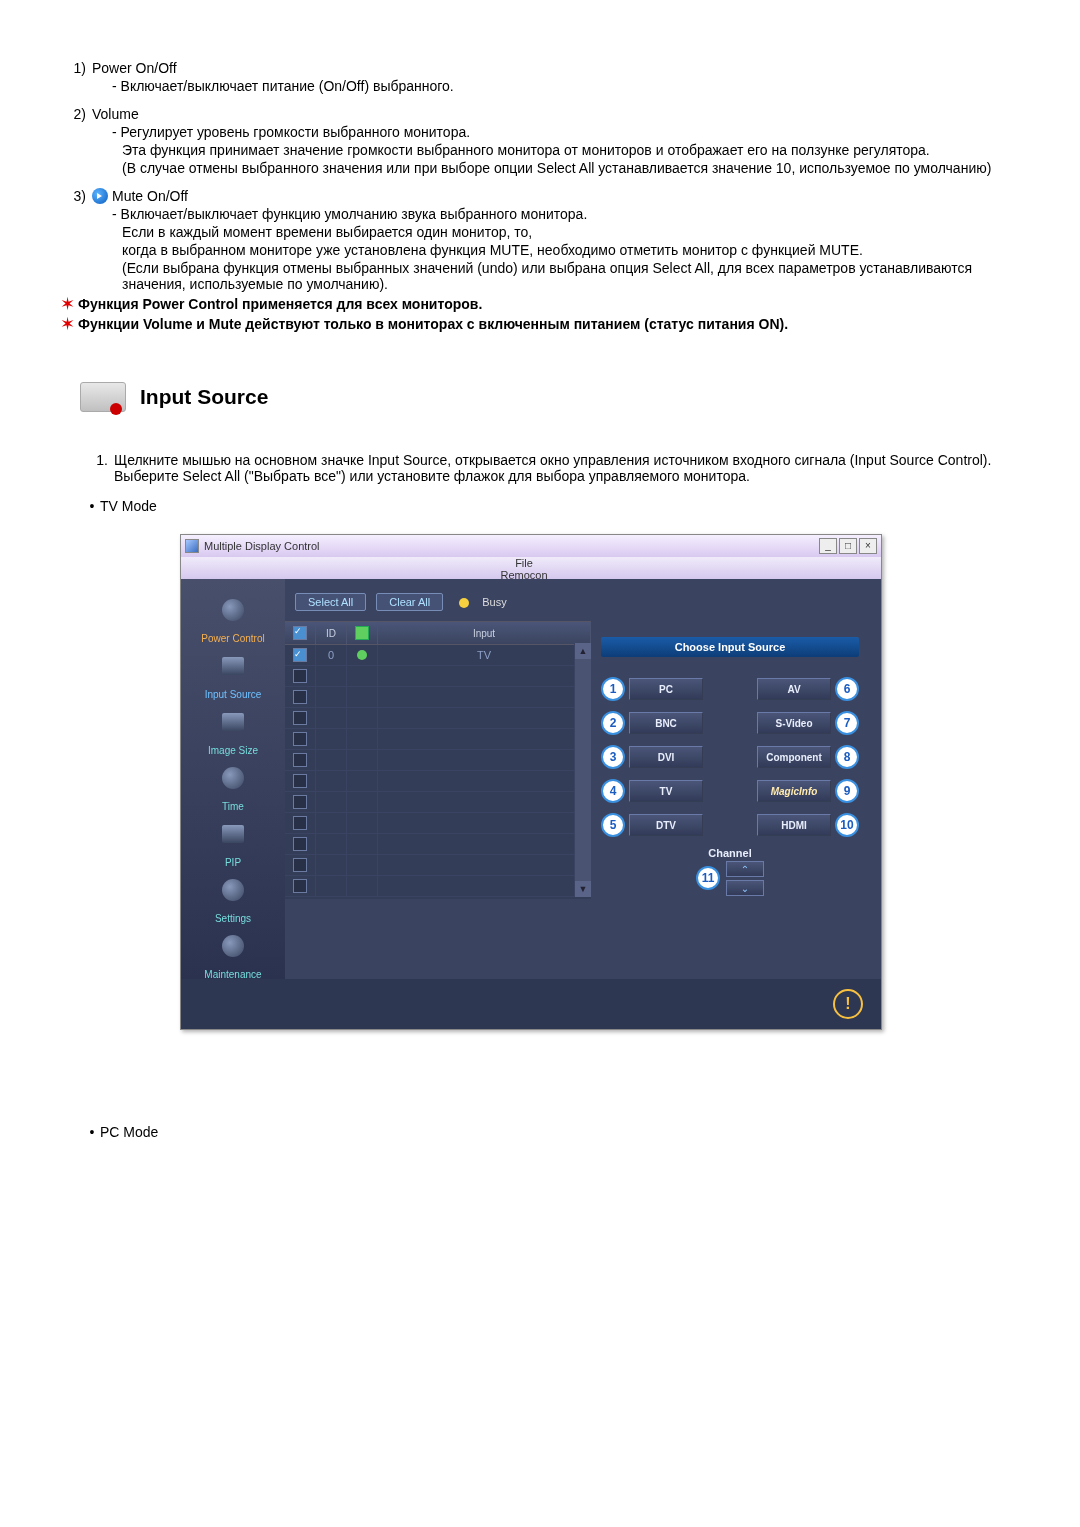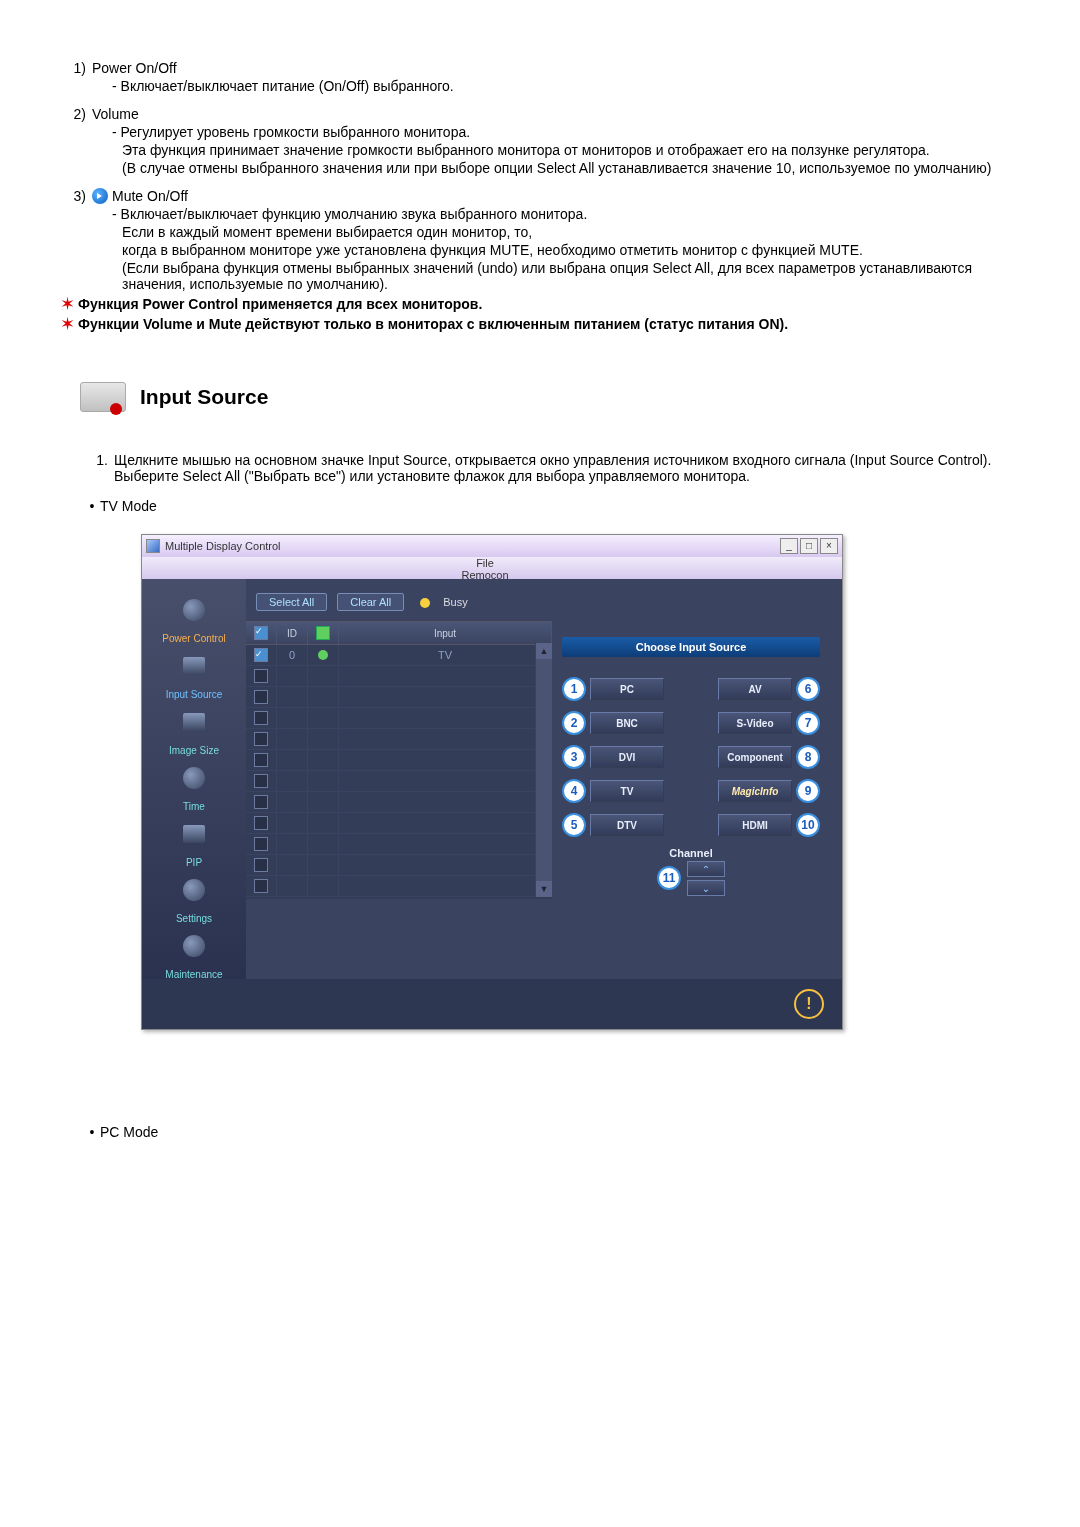--- a/index.html
+++ b/index.html
@@ -71,21 +71,21 @@
   display:inline-block;width:16px;height:16px;border-radius:50%;
   background:radial-gradient(circle at 35% 35%,#5ab3ff,#0a5cc0);
   vertical-align:-3px;margin-right:4px;position:relative;
 }
 .icon3::after{content:"";position:absolute;left:5px;top:5px;width:0;height:0;
   border-left:5px solid #fff;border-top:3px solid transparent;border-bottom:3px solid transparent;}
 
 
 .shot {
   width: 700px;
-  margin: 20px 0 20px 81px;
+  margin: 20px 0 20px 120px;
   border: 1px solid #888;
   background: #f0abfc;
   font-size: 11px;
   color: #c8d0e0;
   box-shadow: 2px 2px 4px rgba(0,0,0,0.3);
 }
 .titlebar {
   background: linear-gradient(180deg,#f5f0ff,#d8c8f0);
   height: 22px;
   display: flex; align-items: center;

